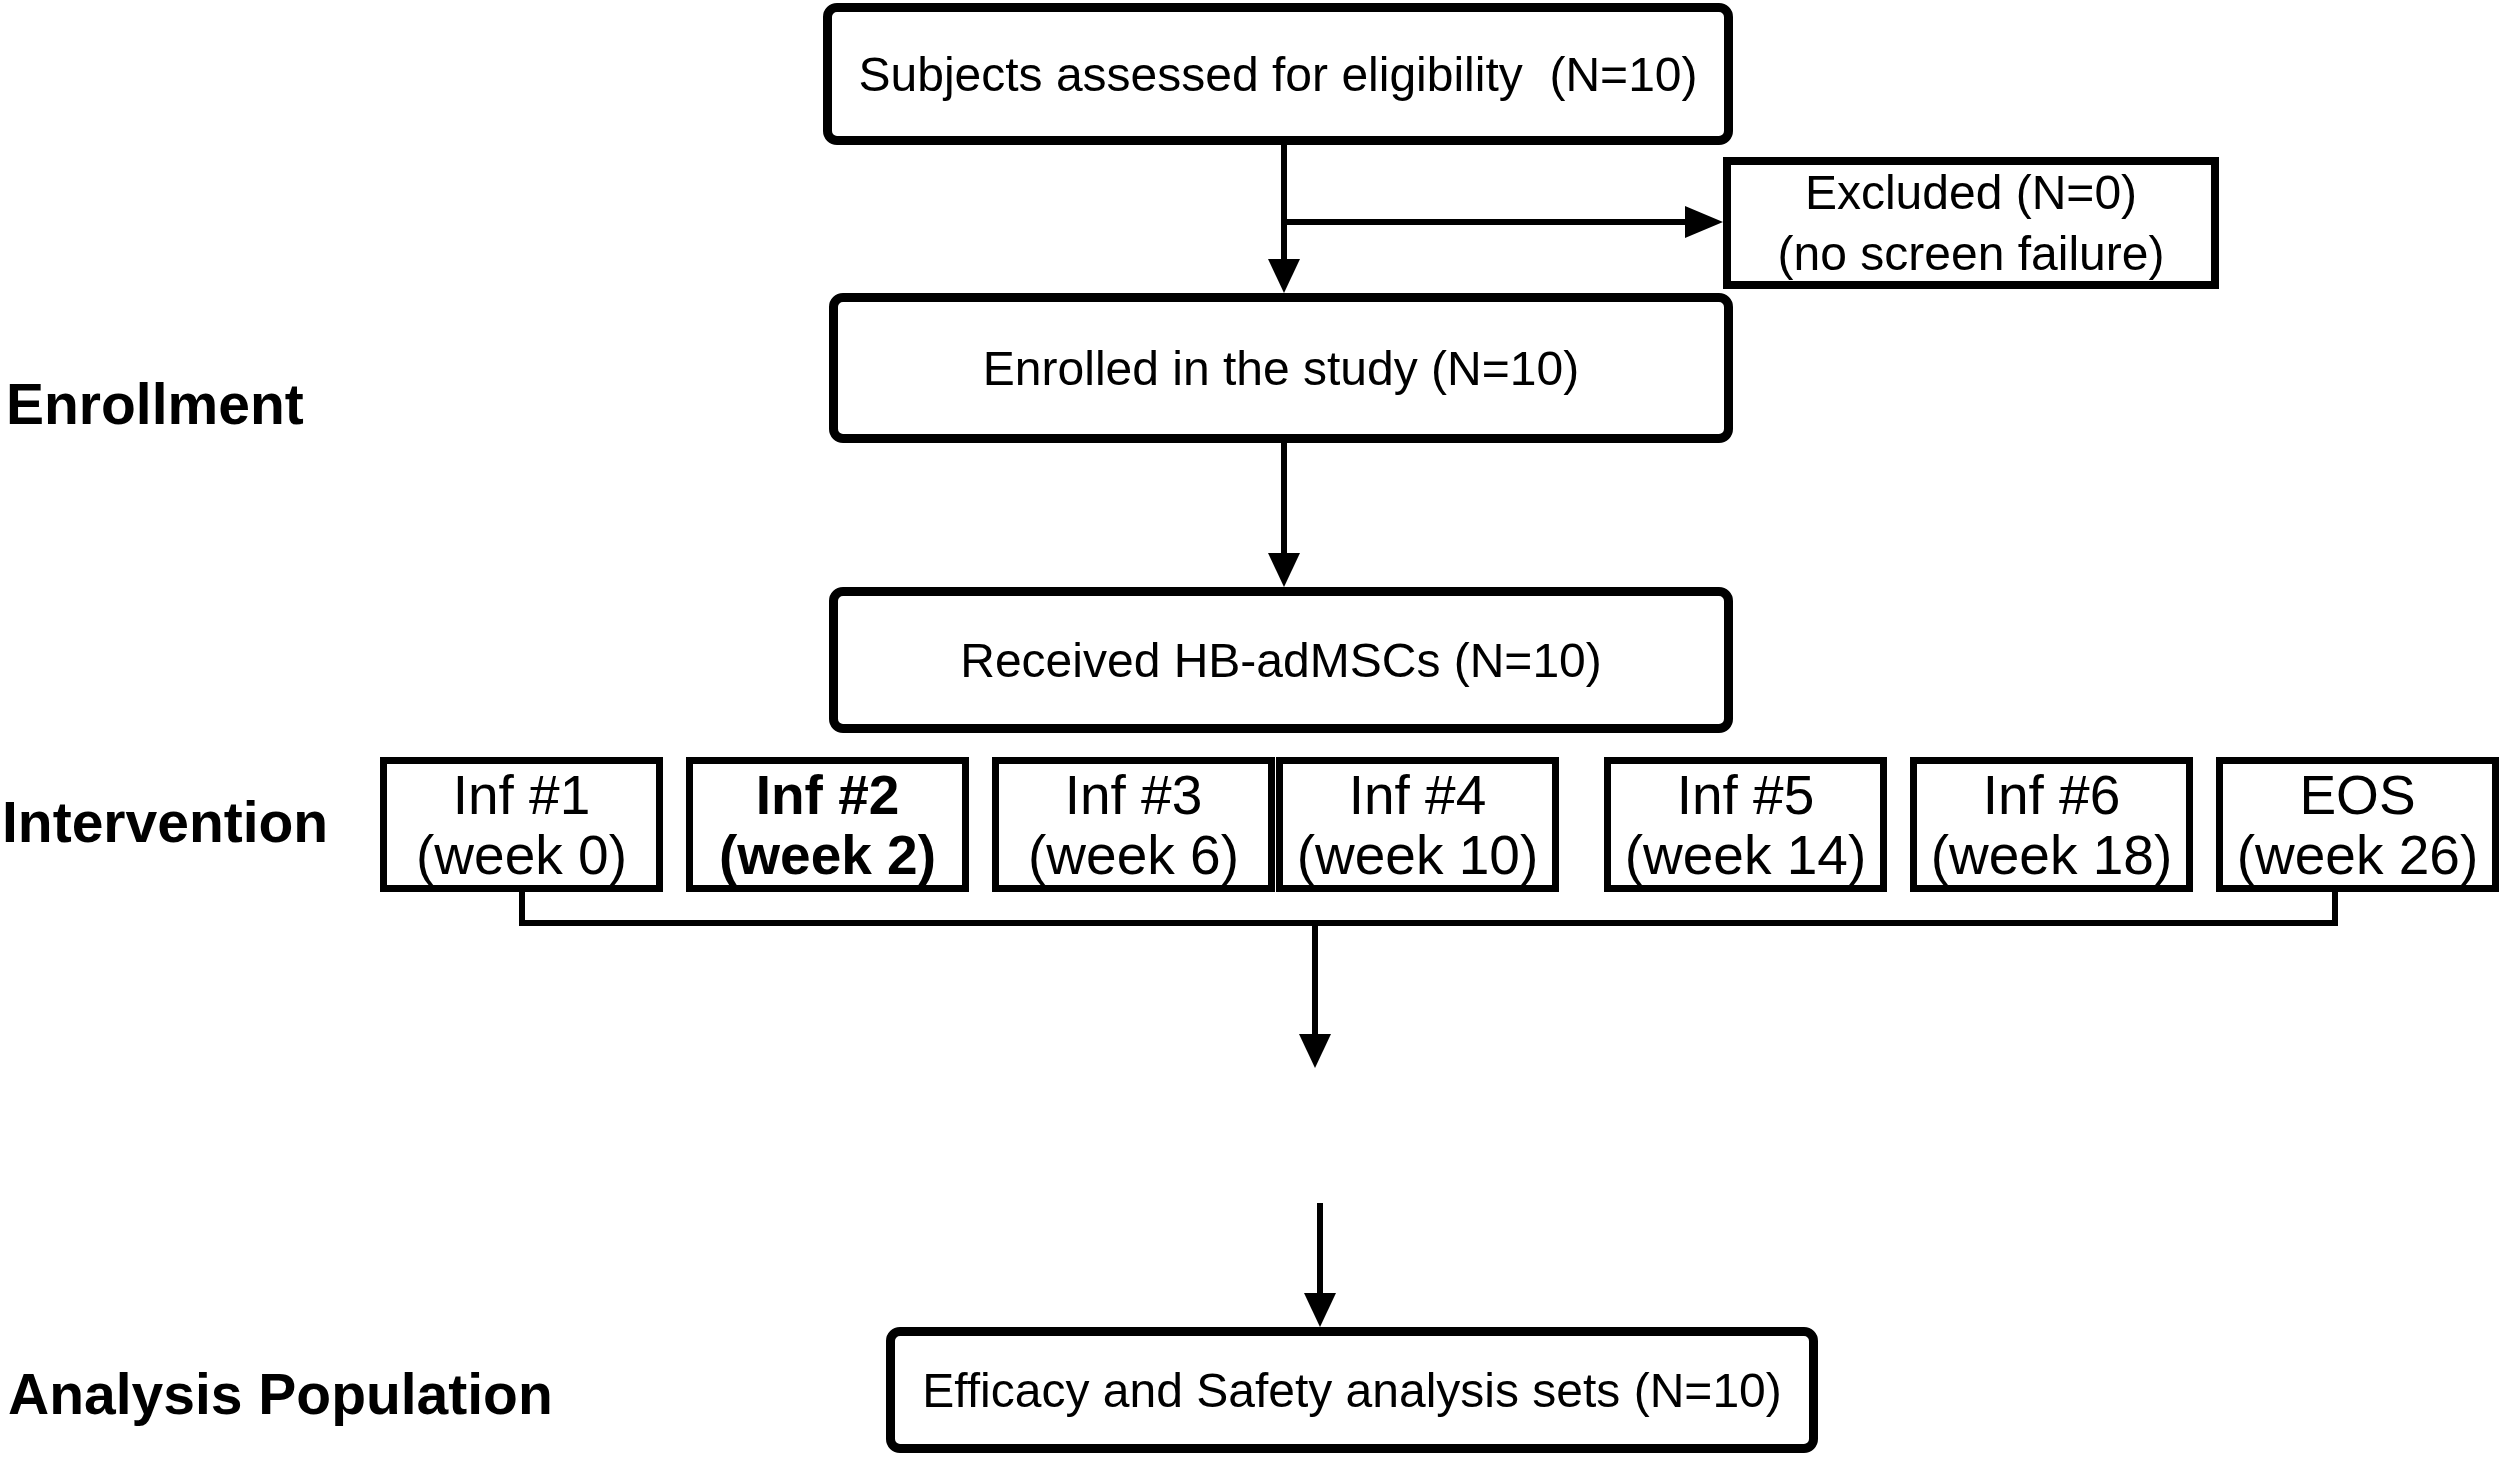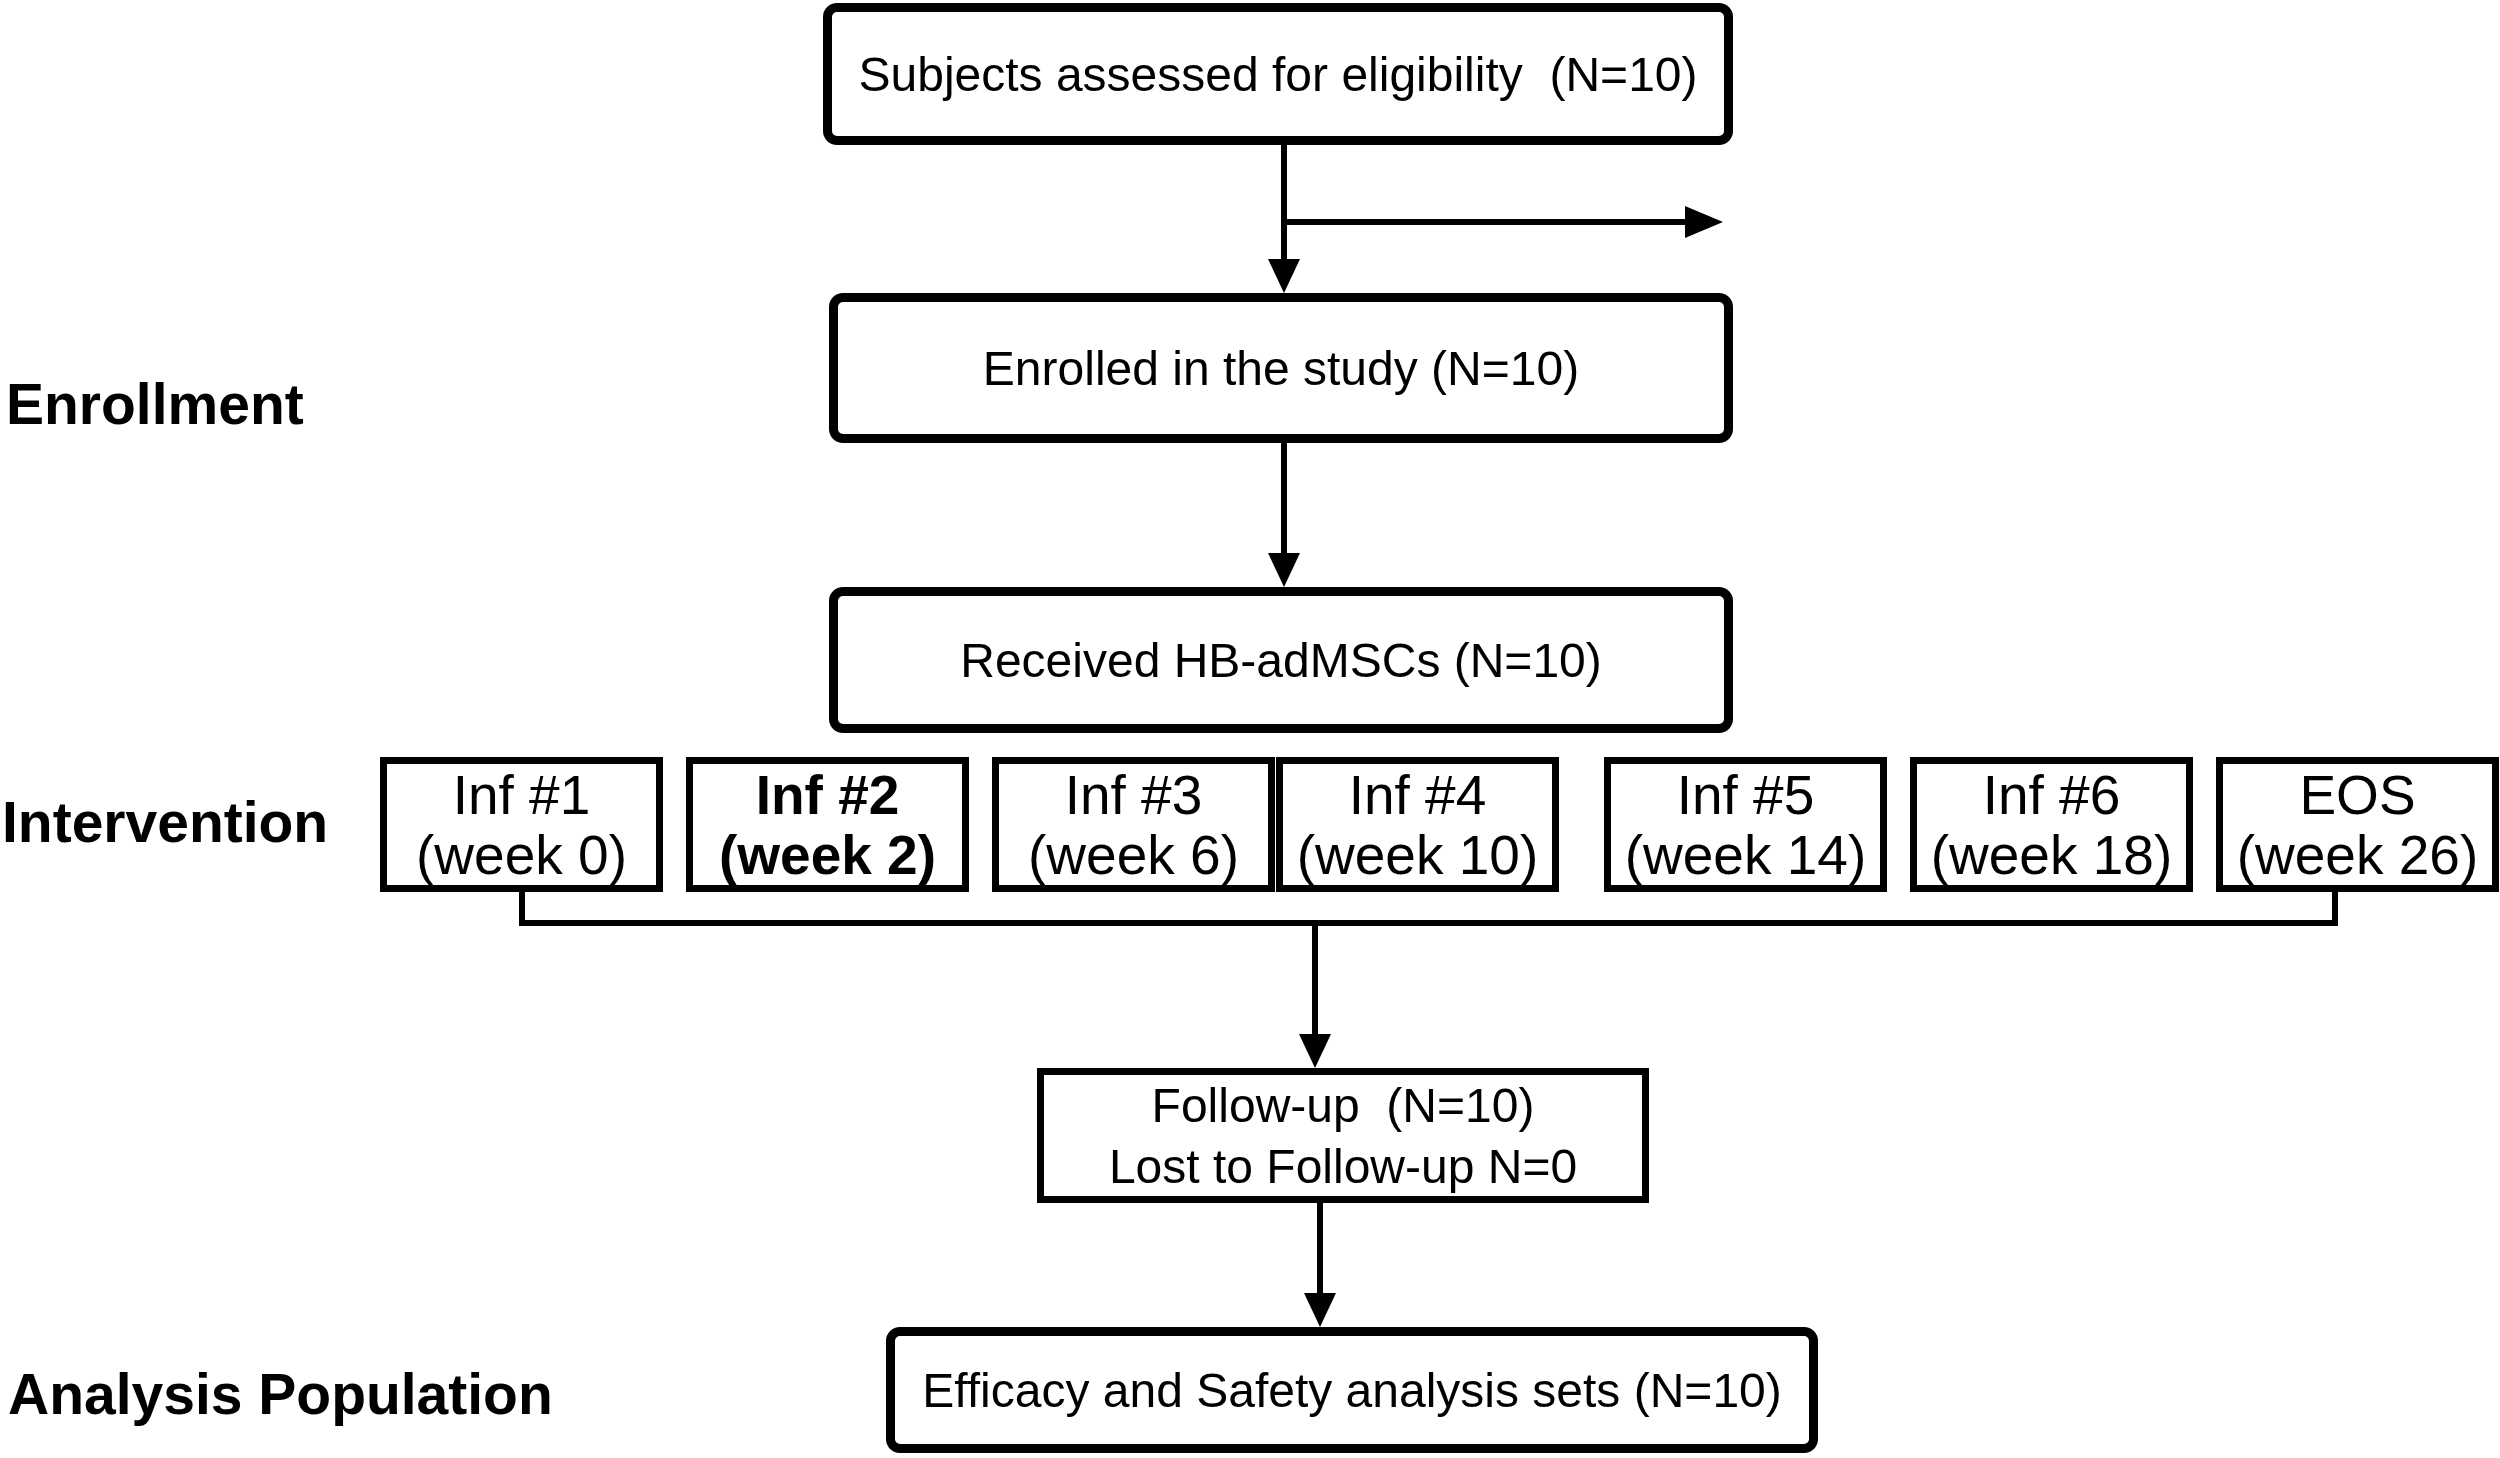--- a/index.html
+++ b/index.html
@@ -114,20 +114,24 @@
 <div class="canvas">
 
   <div class="stage-label" id="label-enrollment">Enrollment</div>
   <div class="stage-label" id="label-intervention">Intervention</div>
   <div class="stage-label" id="label-analysis">Analysis Population</div>
 
   <div class="box rounded" id="box-eligibility">
     <div class="t">Subjects assessed for eligibility  (N=10)</div>
   </div>
 
+  <div class="box rect" id="box-excluded">
+    <div class="t">Excluded (N=0)</div>
+    <div class="t">(no screen failure)</div>
+  </div>
 
   <div class="box rounded" id="box-enrolled">
     <div class="t">Enrolled in the study (N=10)</div>
   </div>
 
   <div class="box rounded" id="box-received">
     <div class="t">Received HB-adMSCs (N=10)</div>
   </div>
 
   <div class="ibox" id="ibox-0">
@@ -152,24 +156,20 @@
   </div>
   <div class="ibox" id="ibox-5">
     <div class="t">Inf #6</div>
     <div class="t">(week 18)</div>
   </div>
   <div class="ibox" id="ibox-6">
     <div class="t">EOS</div>
     <div class="t">(week 26)</div>
   </div>
 
-  <div class="box rect" id="box-followup">
-    <div class="t">Follow-up  (N=10)</div>
-    <div class="t">Lost to Follow-up N=0</div>
-  </div>
 
   <div class="box rounded" id="box-analysis">
     <div class="t">Efficacy and Safety analysis sets (N=10)</div>
   </div>
 
   <div class="shaft-v" id="shaft-a"></div>
   <div class="head-down" id="head-a"></div>
 
   <div class="shaft-h" id="shaft-b"></div>
   <div class="head-right" id="head-b"></div>

